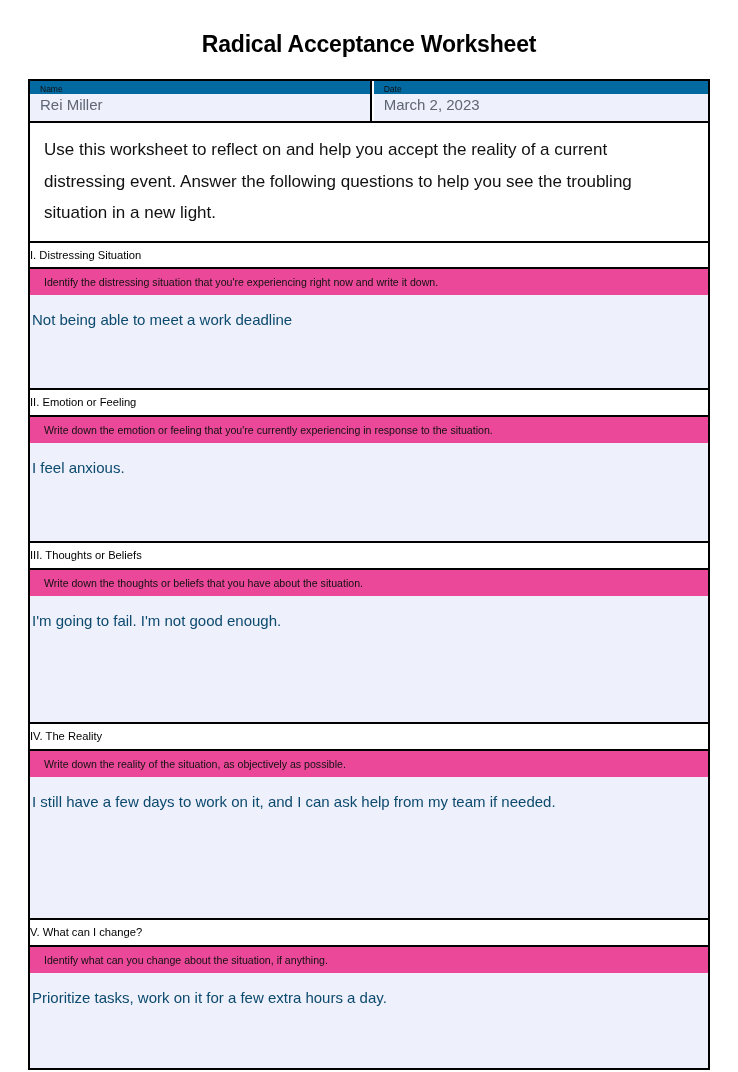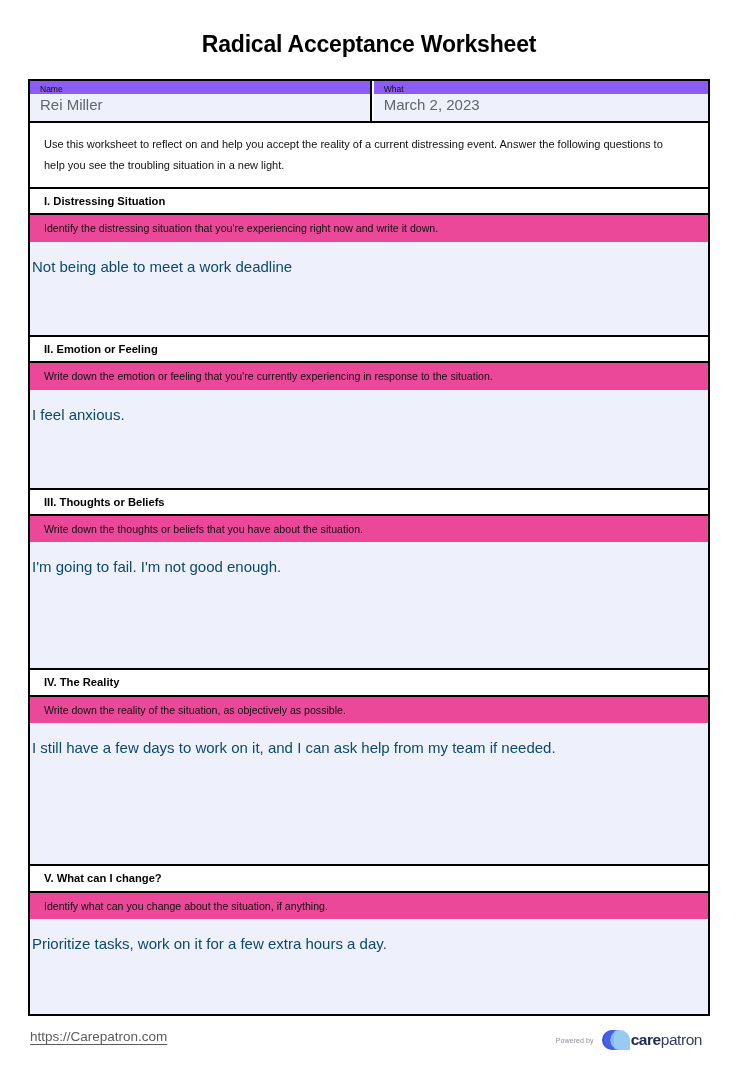--- a/index.html
+++ b/index.html
@@ -44,21 +44,21 @@
 
   
   .namedate-row {
     display: flex;
     border-top: 2px solid #000000;
     box-sizing: border-box;
   }
   .nd-cell {
     box-sizing: border-box;
     padding: 0;
-    background: #8b5cf6;
+    background: #0369a1;
   }
   .nd-cell.name {
     flex: 0 0 50.4%;
     border-right: 2px solid #000000;
   }
   .nd-cell.date {
     flex: 1 1 auto;
     border-left: 2px solid #ffffff;
   }
   .nd-label {
@@ -73,33 +73,33 @@
     color: #5f6675;
     padding: 1px 0 5px 10px;
     line-height: 1.35;
     min-height: 21px;
   }
 
   
   .intro {
     border-top: 2px solid #000000;
     padding: 11px 22px 12px 14px;
-    font-size: 11px;
+    font-size: 17px;
     line-height: 1.85;
     color: #111111;
   }
 
   
   .section-header {
     border-top: 2px solid #000000;
     border-bottom: 2px solid #000000;
     font-size: 11.2px;
-    font-weight: bold;
+    font-weight: normal;
     color: #000000;
-    padding: 5px 0 5px 14px;
+    padding: 5px 0 5px 0;
     background: #ffffff;
     line-height: 1.3;
   }
   .section-prompt {
     font-size: 10.6px;
     color: #111111;
     padding: 6px 0 6px 14px;
     background: #ec4899;
     line-height: 1.35;
   }
@@ -172,21 +172,21 @@
   <div class="title">Radical Acceptance Worksheet</div>
 
   <div class="form">
 
     <div class="namedate-row">
       <div class="nd-cell name">
         <div class="nd-label">Name</div>
         <div class="nd-value">Rei Miller</div>
       </div>
       <div class="nd-cell date">
-        <div class="nd-label">What</div>
+        <div class="nd-label">Date</div>
         <div class="nd-value">March 2, 2023</div>
       </div>
     </div>
 
     <div class="intro">Use this worksheet to reflect on and help you accept the reality of a current distressing event. Answer the following questions to help you see the troubling situation in a new light.</div>
 
     <div class="sec">
       <div class="section-header">I. Distressing Situation</div>
       <div class="section-prompt">Identify the distressing situation that you're experiencing right now and write it down.</div>
       <div class="section-answer h1">Not being able to meet a work deadline</div>

